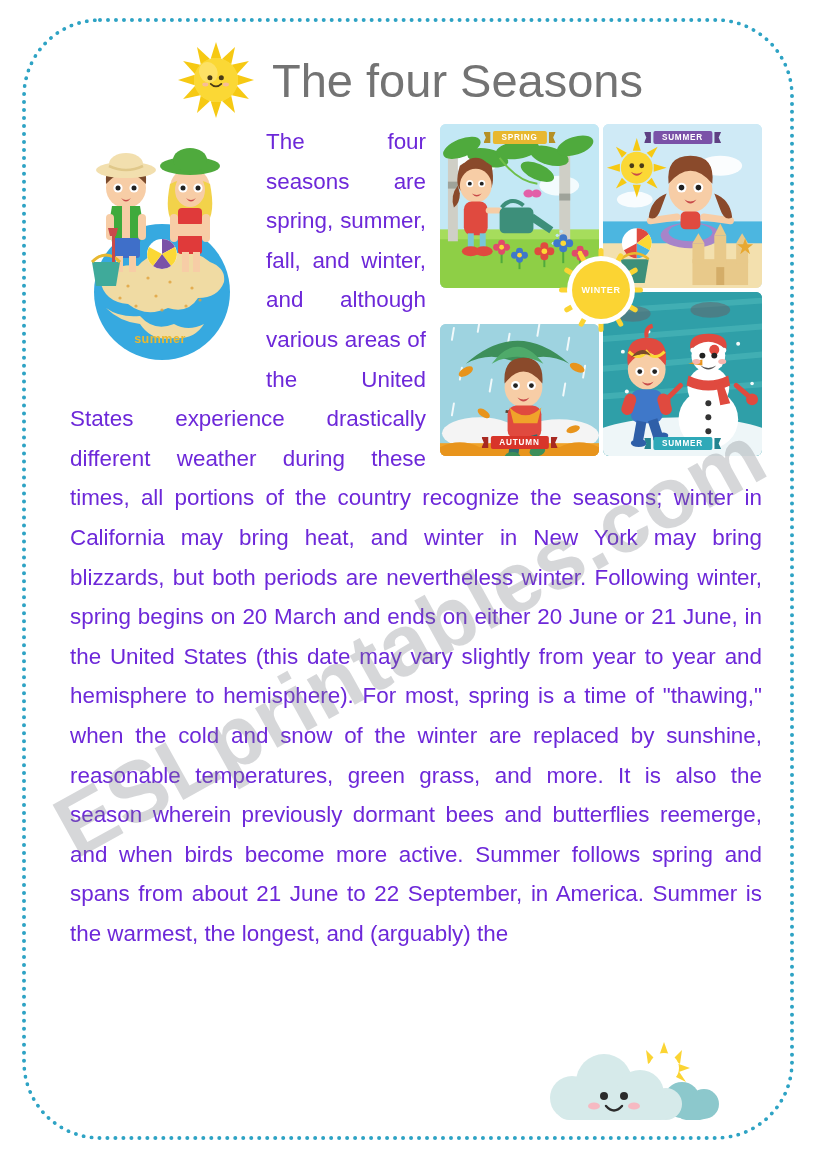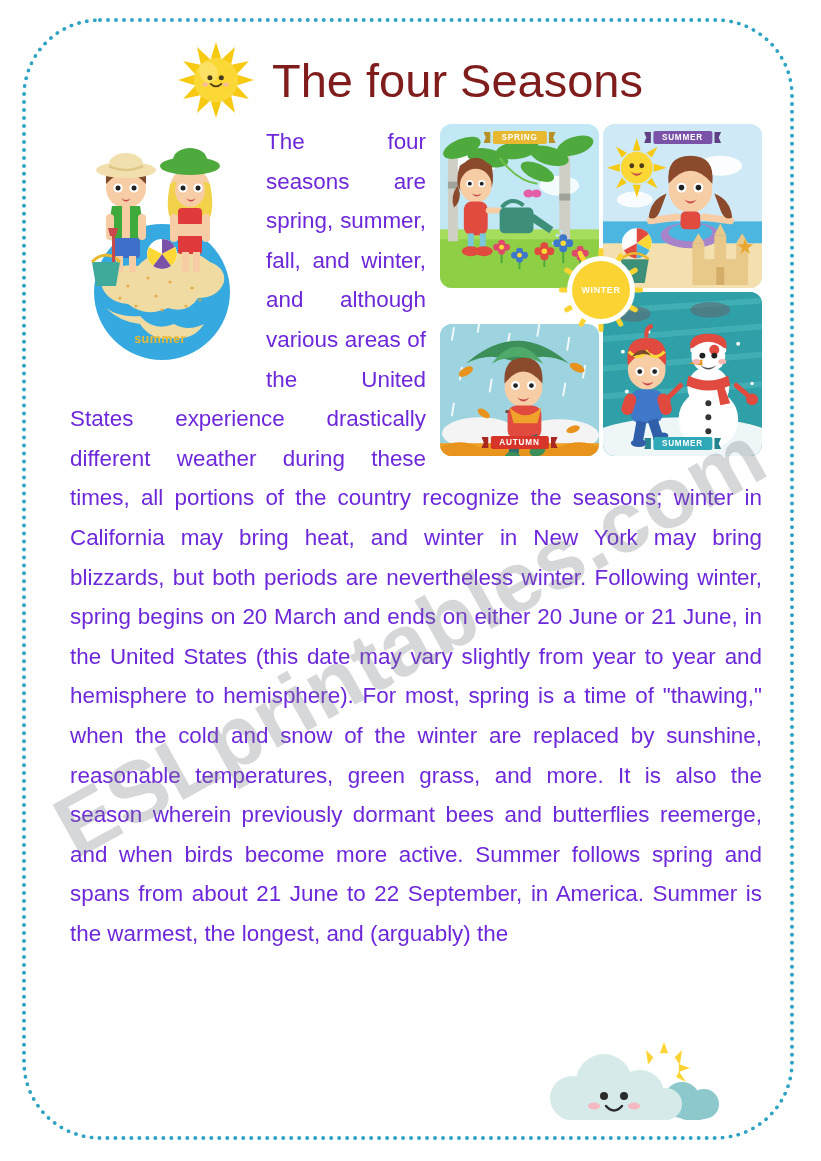--- a/index.html
+++ b/index.html
@@ -30,21 +30,21 @@
   .header{
     position:absolute;
     left:0;top:34px;width:821px;height:92px;
     display:flex;align-items:center;justify-content:center;
     gap:18px;
   }
   .sun-badge{width:76px;height:76px;position:relative;flex:none;}
   .title{
     font-family:"Liberation Sans", sans-serif;
     font-size:47px;
-    color:#7f1d1d;
+    color:#737373;
     letter-spacing:0px;
     white-space:nowrap;
     font-weight:400;
   }
   
   .article{
     position:absolute;
     left:70px;top:122px;
     width:692px;height:910px;
   }
@@ -69,21 +69,21 @@
     margin:8px 16px 0 0;
   }
   
   .collage{
     position:relative;width:322px;height:332px;
     display:grid;
     grid-template-columns:1fr 1fr;
     grid-template-rows:1fr 1fr;
     gap:4px;
   }
-  .panel{position:relative;overflow:hidden;border-radius:12px;}
+  .panel{position:relative;overflow:hidden;border-radius:6px;}
   .p-spring{background:linear-gradient(#bfe6f4 0%,#bfe6f4 62%,#8fd14f 62%,#7cc43f 100%);}
   .p-summer{background:linear-gradient(#bfe6f4 0%,#bfe6f4 58%,#49b6e0 58%,#49b6e0 74%,#f2dfae 74%,#f0dba3 100%);}
   .p-autumn{background:linear-gradient(#9ed3e0 0%,#9ed3e0 72%,#f7f7f7 72%,#f7f7f7 86%,#f0a32a 86%,#e8941c 100%);margin-top:32px;}
   .p-winter{background:linear-gradient(#2f9fa8 0%,#2f9fa8 80%,#eef6f8 80%,#eef6f8 100%);}
   .ribbon{
     position:absolute;left:50%;transform:translateX(-50%);
     padding:2px 9px;
     font-size:8.2px;letter-spacing:.8px;
     color:#ffffff;font-weight:bold;
     white-space:nowrap;

